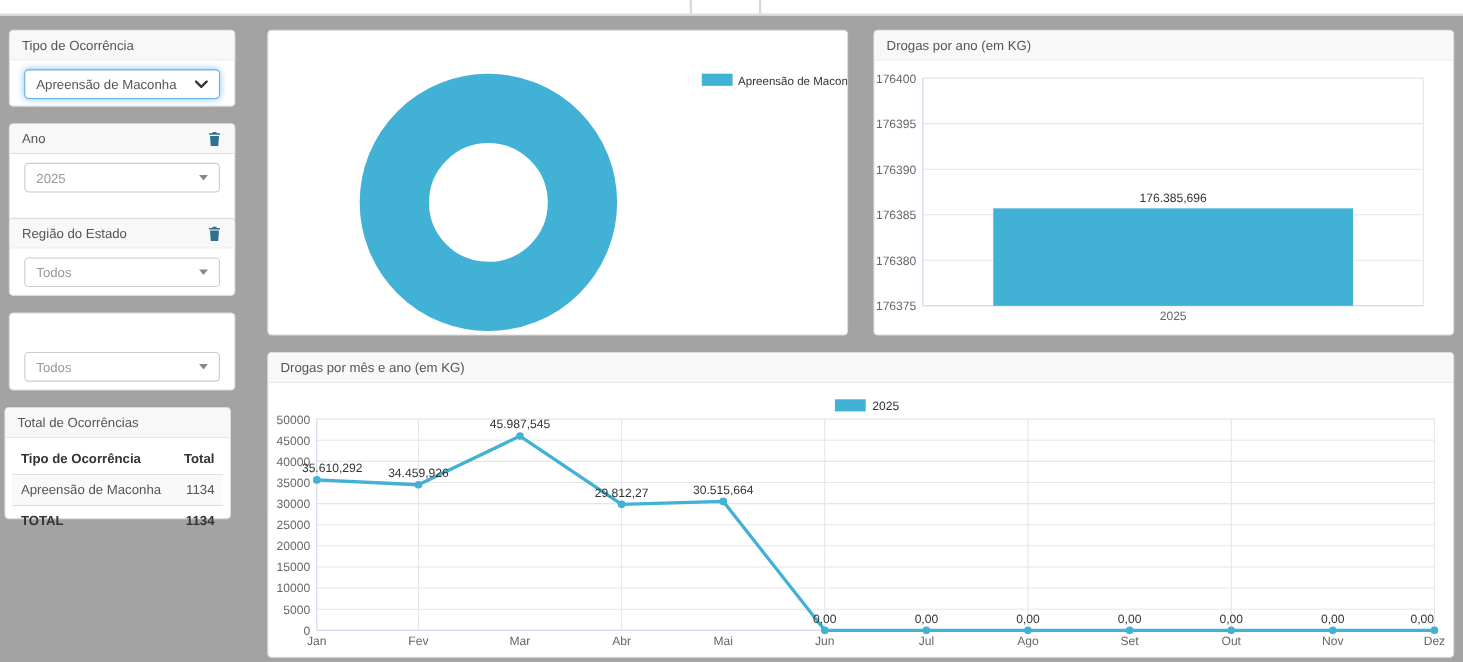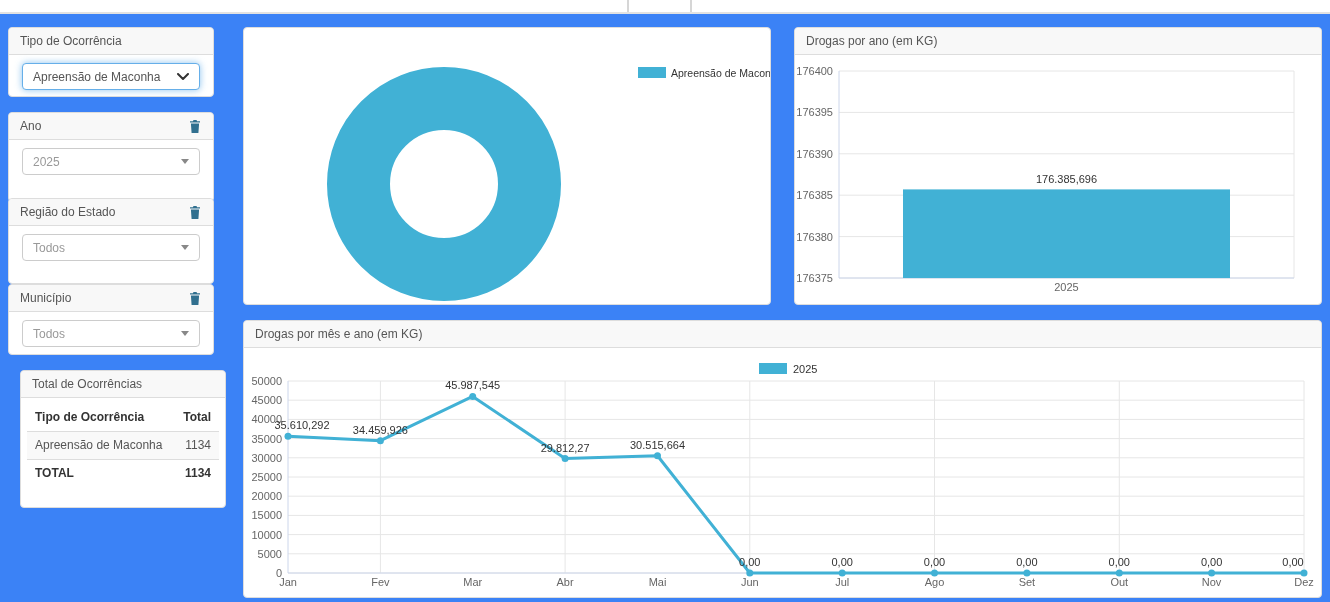--- a/index.html
+++ b/index.html
@@ -1,16 +1,16 @@
 <!DOCTYPE html>
 <html><head>
 <meta charset="utf-8">
 <style>
   html,body{margin:0;padding:0;background:#fff;}
-  #app{position:relative;width:1330px;height:602px;background:#3b82f6;overflow:hidden;
+  #app{position:relative;width:1330px;height:602px;background:#a3a3a3;overflow:hidden;
        font-family:"Liberation Sans",sans-serif;-webkit-font-smoothing:antialiased;}
   
   .topbar{position:absolute;left:0;top:0;width:1330px;height:12px;border-bottom:2px solid #e2e2e2;background:#fff;}
   .topbar .tabdiv{position:absolute;top:0;width:2px;height:12px;background:#d6d6d6;}
   
   .panel{position:absolute;border:1px solid #ddd;border-radius:4px;background:#fff;box-sizing:border-box;}
   .panel-h{height:26px;background:#f8f8f8;border-bottom:1px solid #ddd;border-radius:4px 4px 0 0;
            display:flex;align-items:center;justify-content:space-between;padding:0 11px;
            font-size:12px;color:#555;}
   .panel-h .ttl{white-space:nowrap;overflow:hidden;}
@@ -64,51 +64,43 @@
             <path fill="#31708f" d="M4.5 0h3l.6 1.2H11v1.4H1V1.2h2.9zM1.9 3.6h8.2L9.4 13H2.6z"></path>
           </svg>
       </span>
     </div>
     <div class="sel muted">
       <span>2025</span>
       <span class="caret-tri"></span>
     </div>
   </div>
 
-  <div class="panel" style="left:8px;top:198px;width:206px;height:86px">
+  <div class="panel" style="left:8px;top:198px;width:206px;height:71px">
     <div class="panel-h">
       <span class="ttl">Região do Estado</span>
       <span class="trash-btn">
         <svg width="12" height="13" viewBox="0 0 12 13">
             <path fill="#31708f" d="M4.5 0h3l.6 1.2H11v1.4H1V1.2h2.9zM1.9 3.6h8.2L9.4 13H2.6z"></path>
           </svg>
       </span>
     </div>
     <div class="sel muted">
       <span>Todos</span>
       <span class="caret-tri"></span>
     </div>
   </div>
 
   <div class="panel" style="left:8px;top:284px;width:206px;height:71px">
-    <div class="panel-h">
-      <span class="ttl">Município</span>
-      <span class="trash-btn">
-        <svg width="12" height="13" viewBox="0 0 12 13">
-            <path fill="#31708f" d="M4.5 0h3l.6 1.2H11v1.4H1V1.2h2.9zM1.9 3.6h8.2L9.4 13H2.6z"></path>
-          </svg>
-      </span>
-    </div>
     <div class="sel muted">
       <span>Todos</span>
       <span class="caret-tri"></span>
     </div>
   </div>
 
-  <div class="panel" style="left:20px;top:370px;width:206px;height:138px">
+  <div class="panel" style="left:4px;top:370px;width:206px;height:102px">
     <div class="panel-h">
       <span class="ttl">Total de Ocorrências</span>
     </div>
     <div class="tbl">
       <div class="trow head">
         <span>Tipo de Ocorrência</span>
         <span>Total</span>
       </div>
       <div class="trow stripe">
         <span>Apreensão de Maconha</span>

